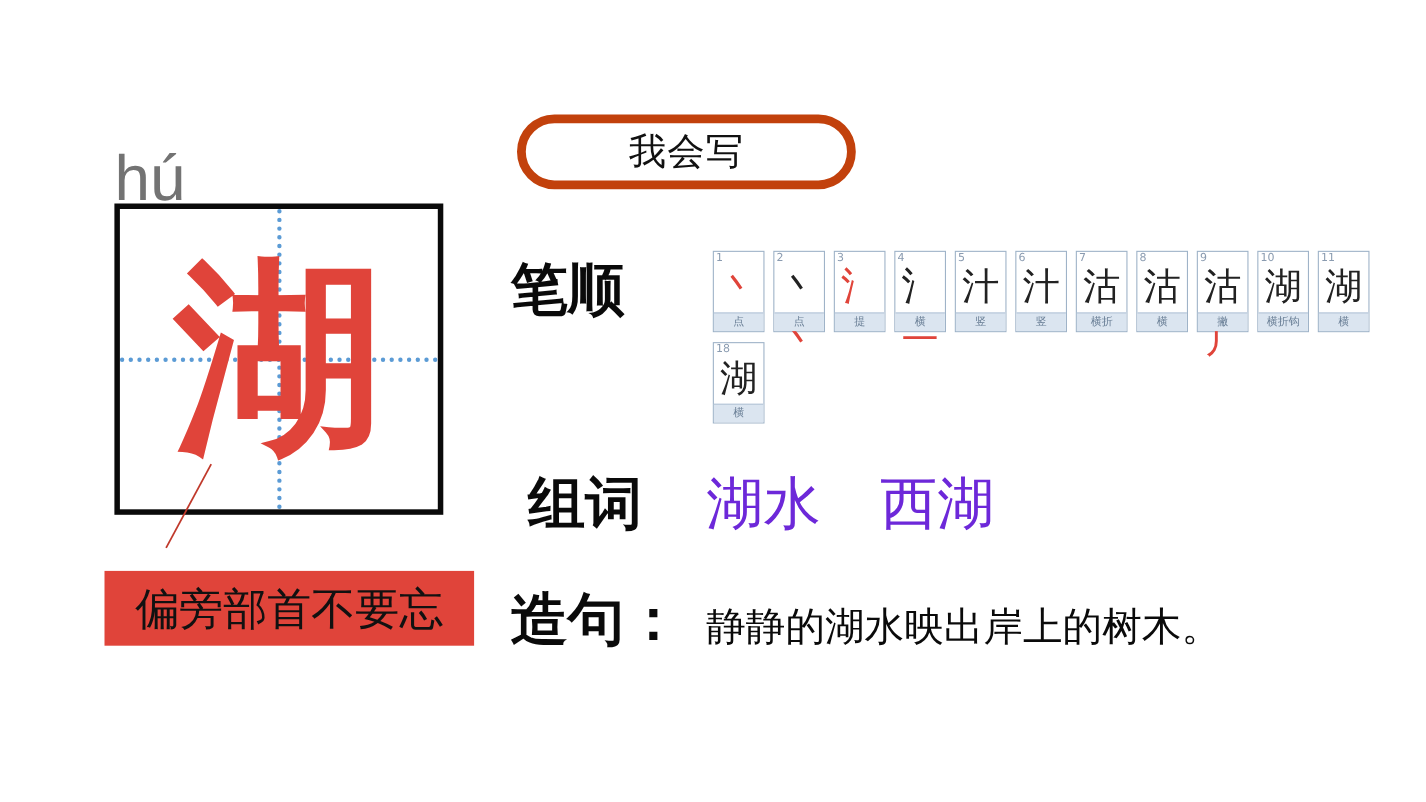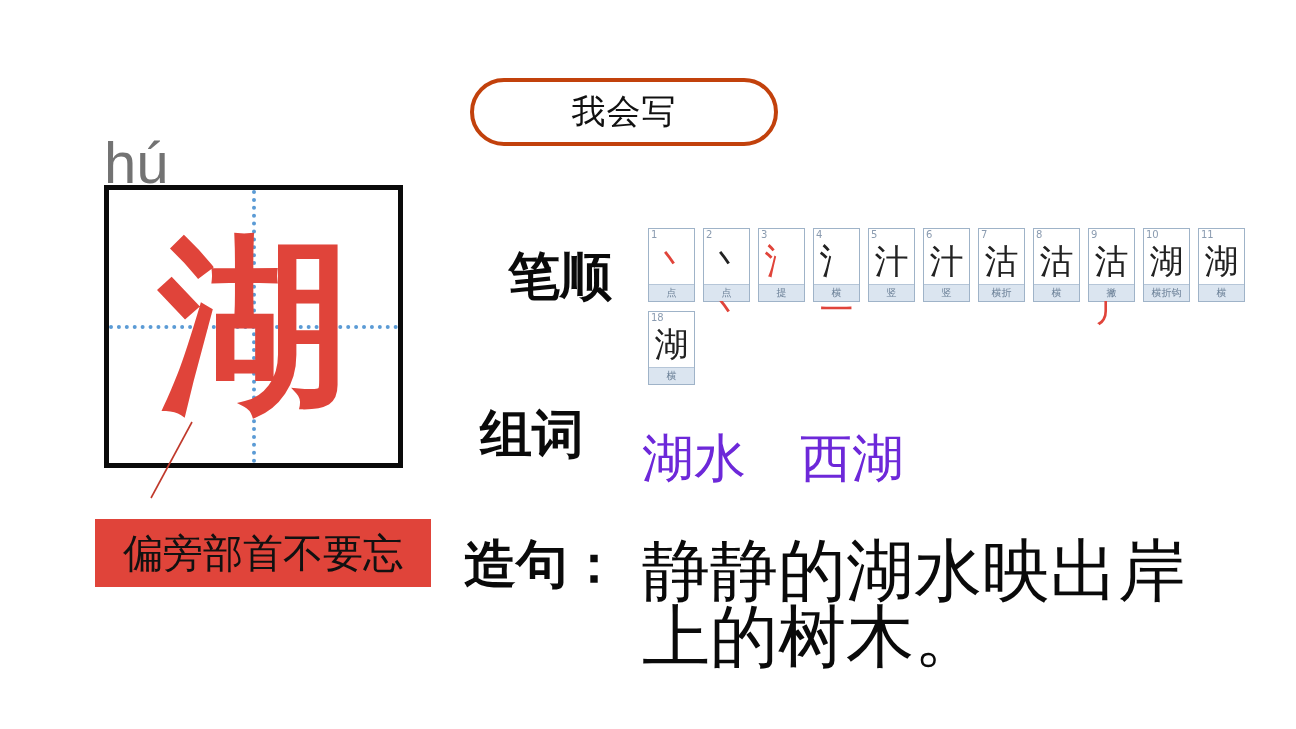--- a/index.html
+++ b/index.html
@@ -6,22 +6,22 @@
   body {
     width: 1296px; height: 729px; position: relative; overflow: hidden;
     background: #ffffff;
     font-family: "DejaVu Sans", sans-serif;
     color: #111;
   }
   .abs { position: absolute; }
 
   
   #title-pill {
-    left: 470px; top: 78px; width: 308px; height: 68px;
-    border: 4px solid #c2410c; border-radius: 36px;
+    left: 470px; top: 104px; width: 308px; height: 68px;
+    border: 8px solid #c2410c; border-radius: 36px;
     box-sizing: border-box;
     display: flex; align-items: center; justify-content: center;
     font-size: 34px; color: #111; letter-spacing: 1px;
   }
 
   
   #pinyin {
     left: 104px; width: 300px; top: 128px; text-align: left;
     font-size: 58px; line-height: 70px; color: #737373;
     font-family: "Liberation Sans", sans-serif;
@@ -56,22 +56,22 @@
     left: 95px; top: 519px; width: 336px; height: 68px;
     background: #e0443a;
     display: flex; align-items: center; justify-content: center;
     font-size: 40px; color: #111; letter-spacing: 0px;
   }
 
   
   .section-label {
     font-size: 52px; font-weight: bold; color: #0a0a0a; line-height: 60px;
   }
-  #label-stroke { left: 508px; top: 234px; margin-top: 12px; }
-  #label-words { left: 480px; top: 404px; }
+  #label-stroke { left: 464px; top: 234px; }
+  #label-words { left: 480px; top: 428px; }
   #label-sentence { left: 464px; top: 534px; }
 
   
   #stroke-grid { left: 648px; top: 228px; width: 610px; }
   .tile {
     position: absolute; width: 47px; height: 74px;
     border: 1px solid #9fb3c8; box-sizing: border-box; background: #fff;
   }
   .tile-num {
     position: absolute; left: 2px; top: 0px; font-size: 10px; color: #8a9bb0;
@@ -87,21 +87,21 @@
     background: #dbe5f0; border-top: 1px solid #b6c6d8;
     font-size: 10px; line-height: 16px; text-align: center; color: #6a7f96;
   }
 
   
   .body-text { font-size: 52px; color: #6d28d9; line-height: 60px; }
   #word-1 { left: 642px; top: 428px; }
   #word-2 { left: 800px; top: 428px; }
   #sentence {
     left: 642px; top: 538px; width: 560px; line-height: 66px;
-    font-size: 68px; color: #0a0a0a;
+    font-size: 36px; color: #0a0a0a;
   }
 </style>
 </head>
 <body>
 
 <div id="title-pill" class="abs">
   <span>我会写</span>
 </div>
 
 <div id="pinyin" class="abs">hú</div>

